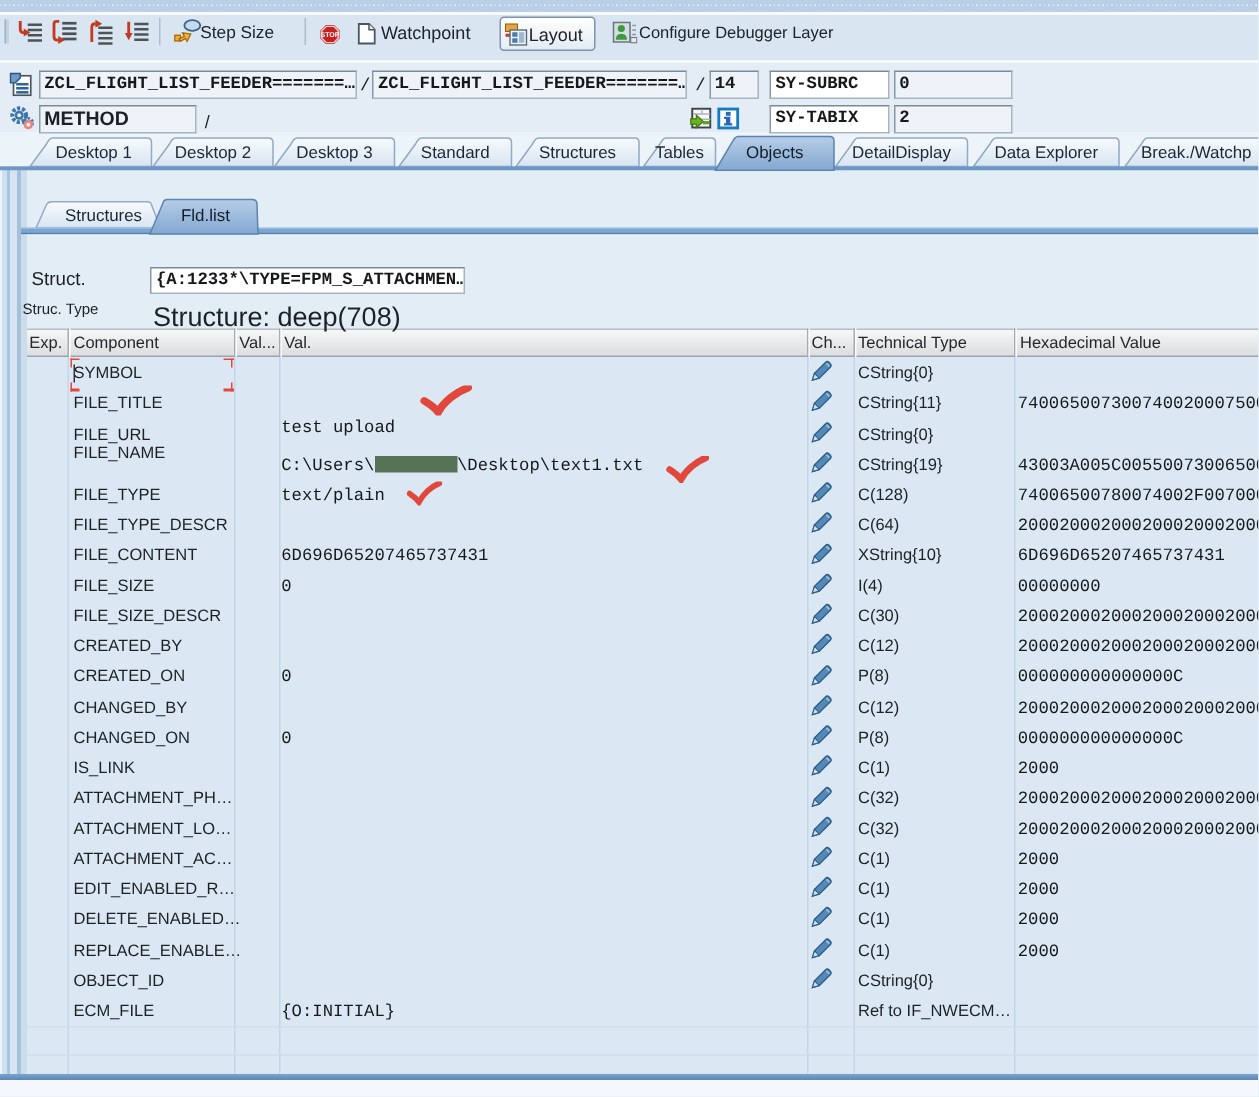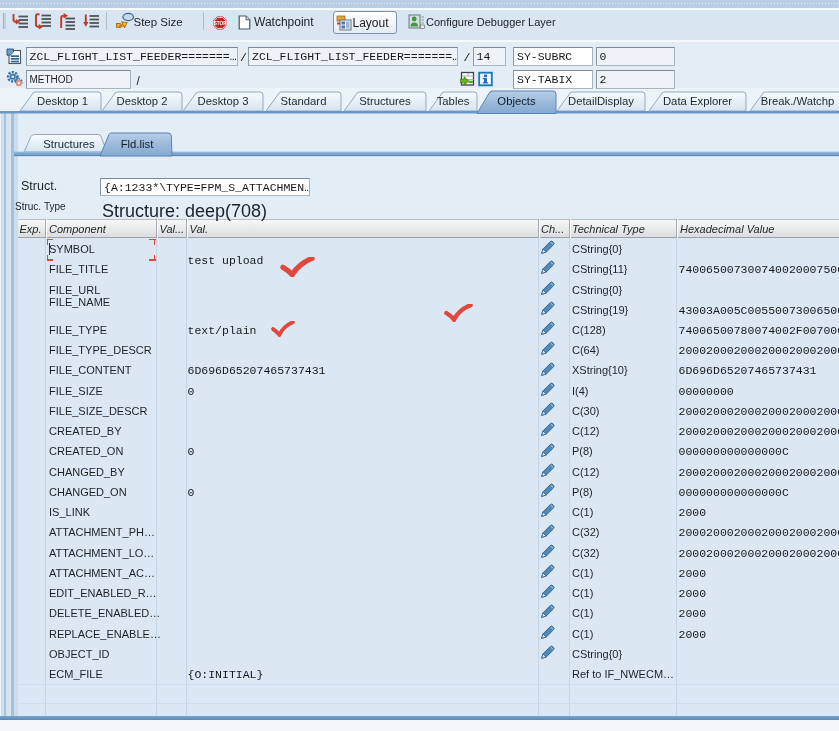--- a/index.html
+++ b/index.html
@@ -17,28 +17,28 @@
 #tabstripbg{left:0;top:88px;width:839px;height:23px;background:#ecf3f9;}
 #tabline{left:0;top:111px;width:839px;height:2.5px;background:linear-gradient(#7ba3cf,#5d87b5);}
 #content{left:0;top:113px;width:839px;height:603px;background:#e3edf6;}
 #leftbars{left:0;top:113px;width:18px;height:603px;background:linear-gradient(to right,
  #eef4fa 0px,#eef4fa 1.5px,#cfe0ef 1.5px,#cfe0ef 4.5px,#a9c4de 4.5px,#a9c4de 6.5px,
  #d6e4f1 6.5px,#d6e4f1 11.5px,#a6c0da 11.5px,#a6c0da 14px,#cbdceb 14px,#cbdceb 18px);}
 #botline{left:0;top:716px;width:839px;height:3.5px;background:linear-gradient(#7ba3cf,#5d87b5);}
 #botwhite{left:0;top:719.5px;width:839px;height:11.5px;background:#f4f8fc;}
 
 .fbox{position:absolute;border:1px solid #a8b5c0;border-top-color:#7b8a96;border-left-color:#8899a6;
-  background:#edf3f9;box-sizing:border-box;overflow:hidden;}
+  background:#edf3f9;box-sizing:border-box;overflow:hidden;font-weight:bold;}
 .fbox .t{position:absolute;left:3px;top:50%;transform:translateY(-50%);white-space:nowrap;}
 
 #thead{left:17.5px;top:219px;width:821.5px;height:19px;background:linear-gradient(#f6f7f7,#dcddde);
   border-top:1px solid #b6bcc1;border-bottom:1px solid #9aa1a8;box-sizing:border-box;}
 .hsep{position:absolute;top:219px;width:1px;height:19px;background:#a3aab1;}
 .hsep2{position:absolute;top:219px;width:1px;height:19px;background:#fdfdfd;}
-.htxt{position:absolute;top:223px;white-space:nowrap;color:#24282c;font-style:italic;}
+.htxt{position:absolute;top:223px;white-space:nowrap;color:#24282c;}
 #tbody{left:17.5px;top:238px;width:821.5px;height:478px;background:#dbe8f4;}
 .vline{position:absolute;top:238px;height:478px;width:1px;background:#c3d5e6;}
 .row{position:absolute;white-space:nowrap;}
 </style>
 </head>
 <body>
 <div id="root">
 <div class="abs" id="topband"></div>
 <div class="abs" id="topgrip"></div>
 <div class="abs" id="wline1"></div>
@@ -80,36 +80,37 @@
 <div class="hsep" style="left:676px"></div>
 <div class="hsep2" style="left:677px"></div>
 <div class="row" style="left:49px;top:243.0px">SYMBOL</div>
 <svg class="abs" style="left:540px;top:239.2px" width="16" height="16" viewBox="0 0 16 16">
       <path d="M1.6,14.4 L3,9.9 L10.3,2.6 Q11.5,1.4 12.8,2.7 L13.4,3.3 Q14.7,4.6 13.5,5.8 L6.2,13.1 Z" fill="#5389b8" stroke="#2d5c85" stroke-width="0.9"></path>
       <path d="M1.6,14.4 L3,9.9 L6.1,13 Z" fill="#cfe1ef" stroke="#2d5c85" stroke-width="0.7"></path>
       <path d="M10.9,3.2 L13,5.3" stroke="#9dc0da" stroke-width="1.1"></path>
     </svg>
 <div class="row" style="left:572px;top:243.0px">CString{0}</div>
 <div class="row" style="left:49px;top:263.2px">FILE_TITLE</div>
-<div class="row mono" style="left:187.5px;top:254px">test upload</div>
+<div class="row mono" style="left:187.5px;top:279px">test upload</div>
 <svg class="abs" style="left:540px;top:259.4px" width="16" height="16" viewBox="0 0 16 16">
       <path d="M1.6,14.4 L3,9.9 L10.3,2.6 Q11.5,1.4 12.8,2.7 L13.4,3.3 Q14.7,4.6 13.5,5.8 L6.2,13.1 Z" fill="#5389b8" stroke="#2d5c85" stroke-width="0.9"></path>
       <path d="M1.6,14.4 L3,9.9 L6.1,13 Z" fill="#cfe1ef" stroke="#2d5c85" stroke-width="0.7"></path>
       <path d="M10.9,3.2 L13,5.3" stroke="#9dc0da" stroke-width="1.1"></path>
     </svg>
 <div class="row" style="left:572px;top:263.2px">CString{11}</div>
 <div class="row mono" style="left:678.5px;top:263.2px">740065007300740020007500</div>
 <div class="row" style="left:49px;top:283.5px">FILE_URL</div>
 <svg class="abs" style="left:540px;top:279.7px" width="16" height="16" viewBox="0 0 16 16">
       <path d="M1.6,14.4 L3,9.9 L10.3,2.6 Q11.5,1.4 12.8,2.7 L13.4,3.3 Q14.7,4.6 13.5,5.8 L6.2,13.1 Z" fill="#5389b8" stroke="#2d5c85" stroke-width="0.9"></path>
       <path d="M1.6,14.4 L3,9.9 L6.1,13 Z" fill="#cfe1ef" stroke="#2d5c85" stroke-width="0.7"></path>
       <path d="M10.9,3.2 L13,5.3" stroke="#9dc0da" stroke-width="1.1"></path>
     </svg>
 <div class="row" style="left:572px;top:283.5px">CString{0}</div>
 <div class="row" style="left:49px;top:296px">FILE_NAME</div>
+<div class="row mono" style="left:187.5px;top:303.7px">C:\Users\<span style="display:inline-block;width:55px;height:11.5px;background:#567355;vertical-align:-2px"></span>\Desktop\text1.txt</div>
 <svg class="abs" style="left:540px;top:299.9px" width="16" height="16" viewBox="0 0 16 16">
       <path d="M1.6,14.4 L3,9.9 L10.3,2.6 Q11.5,1.4 12.8,2.7 L13.4,3.3 Q14.7,4.6 13.5,5.8 L6.2,13.1 Z" fill="#5389b8" stroke="#2d5c85" stroke-width="0.9"></path>
       <path d="M1.6,14.4 L3,9.9 L6.1,13 Z" fill="#cfe1ef" stroke="#2d5c85" stroke-width="0.7"></path>
       <path d="M10.9,3.2 L13,5.3" stroke="#9dc0da" stroke-width="1.1"></path>
     </svg>
 <div class="row" style="left:572px;top:303.7px">CString{19}</div>
 <div class="row mono" style="left:678.5px;top:303.7px">43003A005C00550073006500</div>
 <div class="row" style="left:49px;top:323.9px">FILE_TYPE</div>
 <div class="row mono" style="left:187.5px;top:323.9px">text/plain</div>
 <svg class="abs" style="left:540px;top:320.1px" width="16" height="16" viewBox="0 0 16 16">
@@ -351,21 +352,21 @@
 <circle cx="6.8" cy="6.8" r="4.6" fill="none" stroke="#3a76ad" stroke-width="2.6" stroke-dasharray="2.1 1.25"></circle>
 <circle cx="6.8" cy="6.8" r="3" fill="#3a76ad"></circle>
 <circle cx="6.8" cy="6.8" r="1.3" fill="#eef4fa"></circle>
 <circle cx="12.8" cy="11.8" r="2.9" fill="none" stroke="#3a76ad" stroke-width="1.9" stroke-dasharray="1.5 1.1"></circle>
 <circle cx="12.8" cy="11.8" r="1.8" fill="#3a76ad"></circle>
 <circle cx="12.8" cy="11.8" r="0.8" fill="#eef4fa"></circle>
 <circle cx="12.9" cy="13.1" r="3.1" fill="#e8887d"></circle>
       <circle cx="12.9" cy="13.1" r="1.3" fill="#fdf3f2"></circle>
 </svg>
 <div class="fbox" style="left:25.5px;top:69.5px;width:105px;height:19px">
-      <span class="t" style="font-size:10px">METHOD</span>
+      <span class="t" style="font-size:13px">METHOD</span>
     </div>
 <div class="abs" style="left:136.5px;top:74px;font-size:12px">/</div>
 <svg class="abs" style="left:459.5px;top:70.5px" width="15" height="16" viewBox="0 0 15 16">
 <rect x="1.5" y="1.5" width="12" height="12.5" fill="#fafbfc" stroke="#3c444c" stroke-width="1.3"></rect>
 <g stroke="#a9b2ba" stroke-width="1">
         <line x1="2" y1="5" x2="13.5" y2="5"></line>
         <line x1="2" y1="8.5" x2="13.5" y2="8.5"></line>
         <line x1="8" y1="2" x2="8" y2="5"></line>
       </g>
 <rect x="8.7" y="9.7" width="4.2" height="2.2" fill="#5aa418"></rect>

